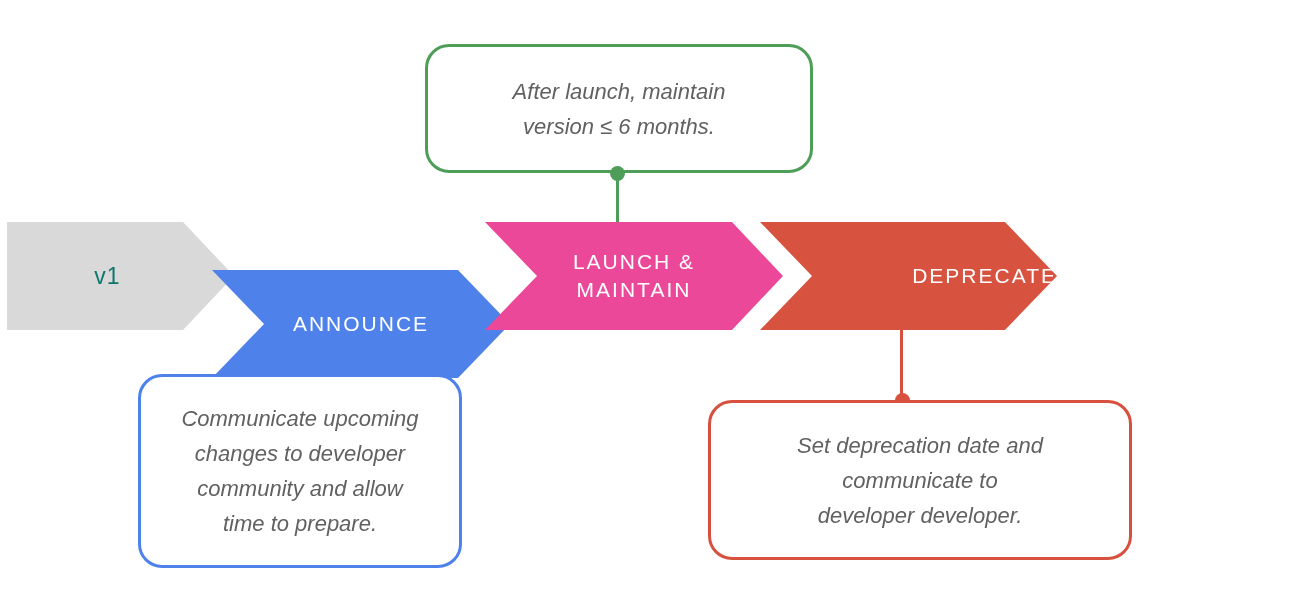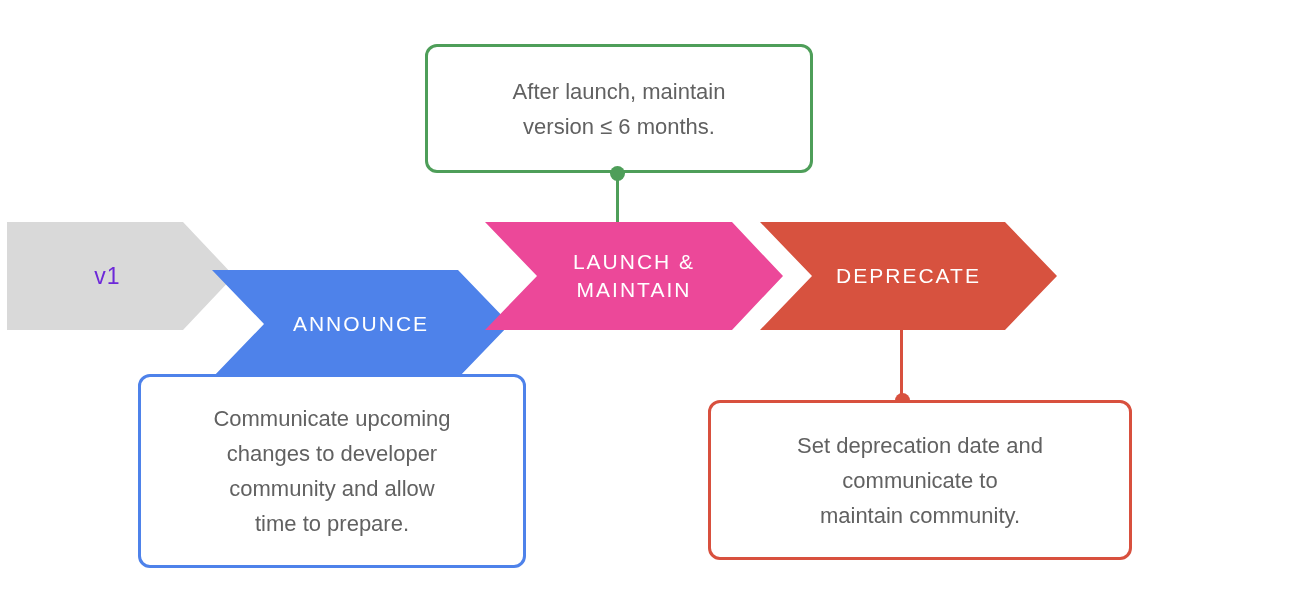--- a/index.html
+++ b/index.html
@@ -24,21 +24,21 @@
   }
   .stage .stage-label {
     color: #ffffff;
     font-size: 21px;
     letter-spacing: 2px;
     line-height: 28px;
     text-align: center;
     white-space: nowrap;
   }
   .stage.endcap .stage-label {
-    color: #6d28d9;
+    color: #0f766e;
     font-size: 23px;
     letter-spacing: 1px;
   }
 
   .stage-v1 {
     left: 7px; width: 227px; background: #d9d9d9;
     clip-path: polygon(0px 0px, 176px 0px, 227px 54px, 176px 108px, 0px 108px);
   }
   .stage-v1 .stage-label { padding-right: 26px; }
 
@@ -47,20 +47,21 @@
     clip-path: polygon(0px 0px, 246px 0px, 298px 54px, 246px 108px, 0px 108px, 52px 54px);
     margin-top: 48px;
   }
   .stage-launch {
     left: 485px; width: 298px; background: #ec4899;
     clip-path: polygon(0px 0px, 247px 0px, 298px 54px, 247px 108px, 0px 108px, 52px 54px);
   }
   .stage-deprecate {
     left: 760px; width: 297px; background: #d7523f;
     clip-path: polygon(0px 0px, 245px 0px, 297px 54px, 245px 108px, 0px 108px, 52px 54px);
+    align-items: flex-end;
   }
   .stage-v2 {
     left: 1033px; width: 257px; background: #d9d9d9;
     clip-path: polygon(0px 0px, 206px 0px, 257px 54px, 206px 108px, 0px 108px, 54px 54px);
   }
 
   
   .connector-line { position: absolute; width: 3px; }
   .connector-line.green { background: #4e9e59; left: 616px; top: 173px; height: 49px; }
   .connector-line.blue  { background: #4e82ea; left: 331px; top: 330px; height: 45px; }
@@ -68,40 +69,41 @@
 
   .connector-dot { position: absolute; width: 15px; height: 15px; border-radius: 50%; }
   .connector-dot.green { background: #4e9e59; left: 610px; top: 166px; }
   .connector-dot.blue  { background: #4e82ea; left: 326px; top: 368px; }
   .connector-dot.red   { background: #d8503e; left: 895px; top: 393px; }
 
   
   .callout {
     position: absolute;
     background: #ffffff;
-    border-radius: 12px;
+    border-radius: 24px;
     display: flex;
     align-items: center;
     justify-content: center;
     flex-direction: column;
     box-sizing: border-box;
+    font-style: italic;
   }
   .callout .callout-line {
     color: #616161;
     font-size: 22px;
     line-height: 35px;
     text-align: center;
     white-space: nowrap;
   }
   .callout-launch {
     left: 425px; top: 44px; width: 388px; height: 129px;
     border: 3px solid #4e9e59;
   }
   .callout-announce {
-    left: 138px; top: 374px; width: 388px; height: 194px;
+    left: 138px; top: 374px; width: 324px; height: 194px;
     border: 3px solid #4e82ea;
   }
   .callout-deprecate {
     left: 708px; top: 400px; width: 424px; height: 160px;
     border: 3px solid #d8503e;
   }
 </style>
 </head>
 <body>
 
@@ -142,16 +144,16 @@
   <div class="callout callout-announce">
     <div class="callout-line">Communicate upcoming</div>
     <div class="callout-line">changes to developer</div>
     <div class="callout-line">community and allow</div>
     <div class="callout-line">time to prepare.</div>
   </div>
 
   <div class="callout callout-deprecate">
     <div class="callout-line">Set deprecation date and</div>
     <div class="callout-line">communicate to</div>
-    <div class="callout-line">maintain community.</div>
+    <div class="callout-line">developer developer.</div>
   </div>
 
 </div>
 
 </body></html>

